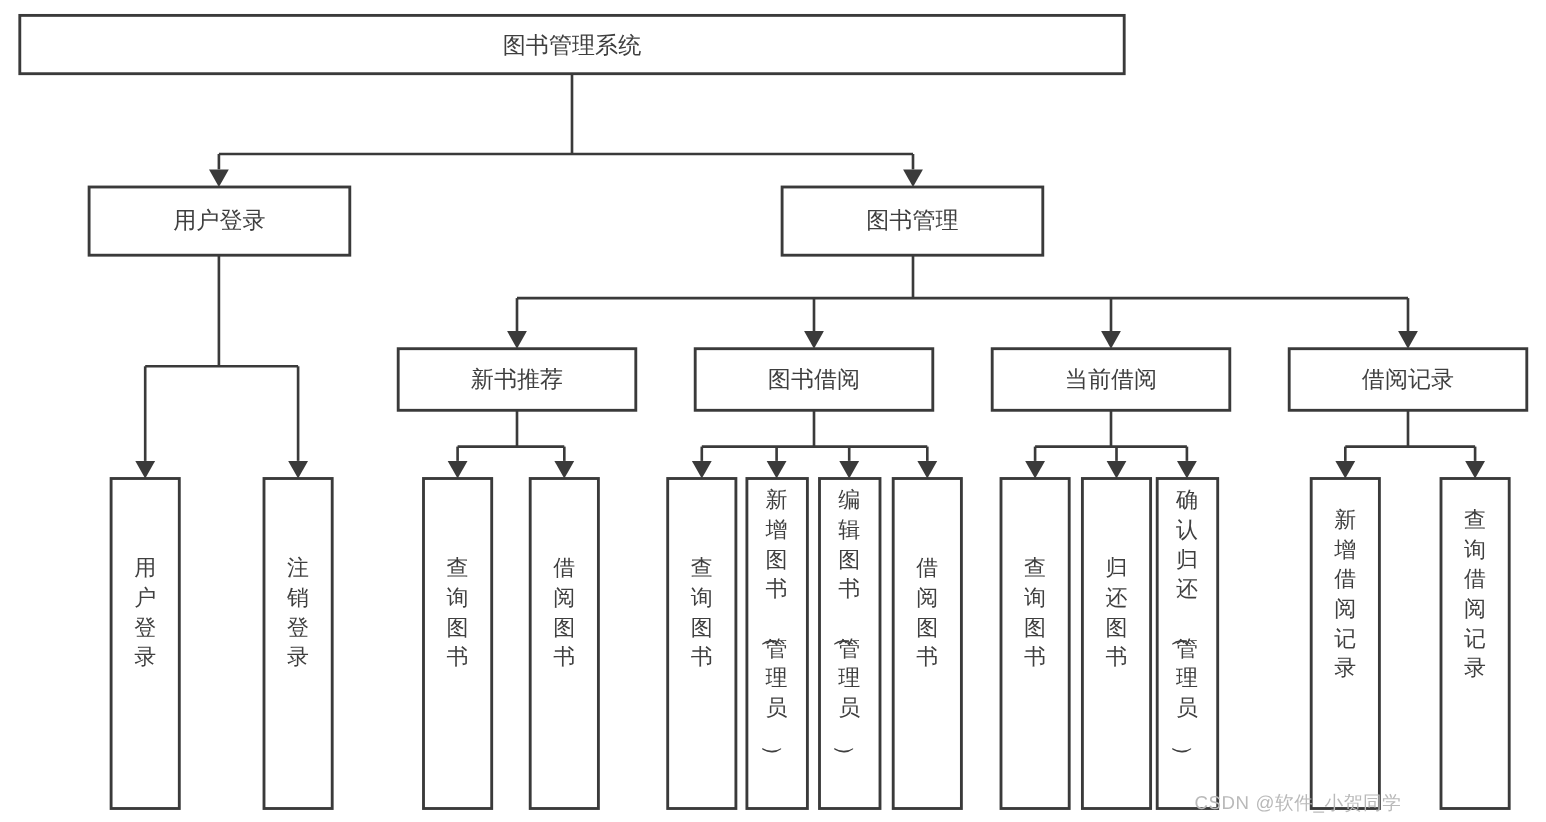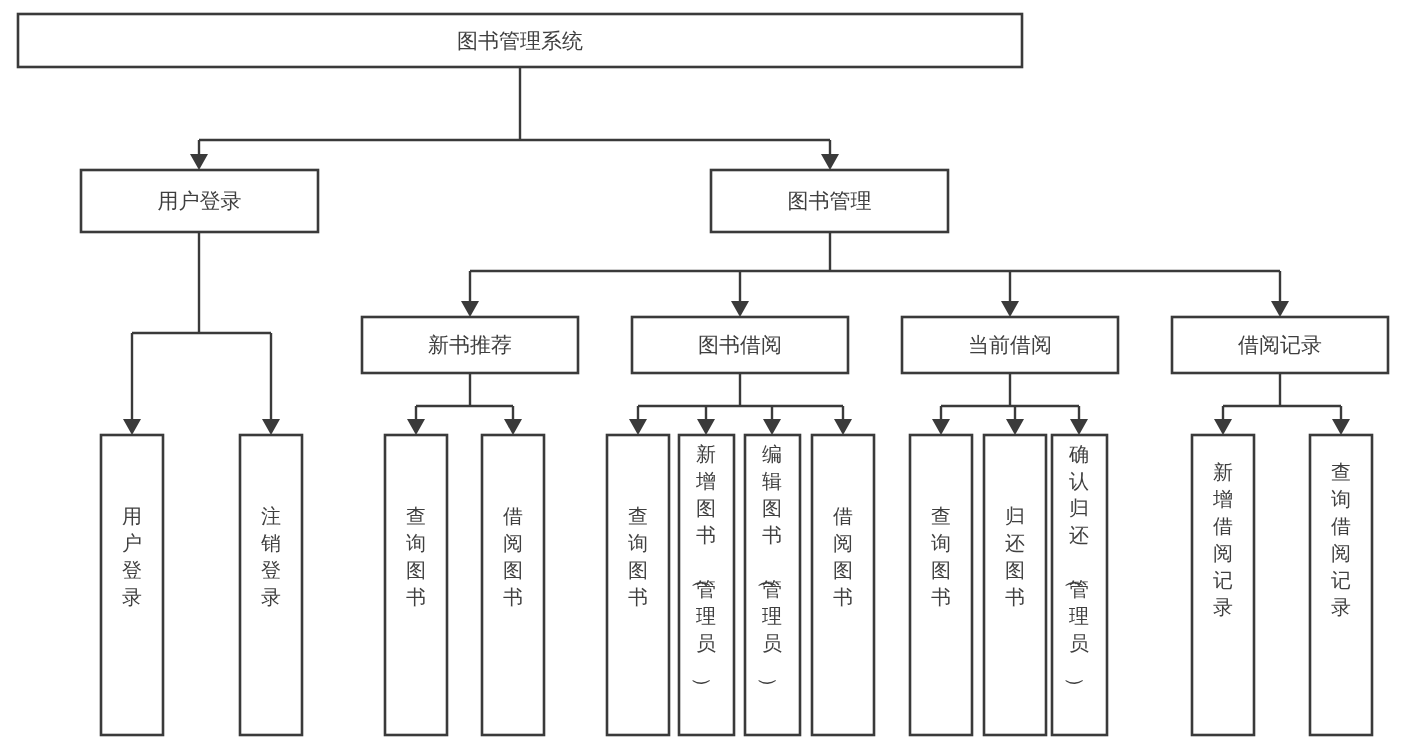--- a/index.html
+++ b/index.html
@@ -235,14 +235,15 @@
       <text class="node-label-v" x="1223" y="479"><tspan x="1223" dy="0">新</tspan><tspan x="1223" dy="27">增</tspan><tspan x="1223" dy="27">借</tspan><tspan x="1223" dy="27">阅</tspan><tspan x="1223" dy="27">记</tspan><tspan x="1223" dy="27">录</tspan></text>
     </g>
 
     <g>
       <rect class="node-box" x="1310" y="435" width="62" height="300"></rect>
       <text class="node-label-v" x="1341" y="479"><tspan x="1341" dy="0">查</tspan><tspan x="1341" dy="27">询</tspan><tspan x="1341" dy="27">借</tspan><tspan x="1341" dy="27">阅</tspan><tspan x="1341" dy="27">记</tspan><tspan x="1341" dy="27">录</tspan></text>
     </g>
 
   </svg>
 
+  <div class="watermark">CSDN @软件_小贺同学</div>
 
 </div>
 
 </body></html>

